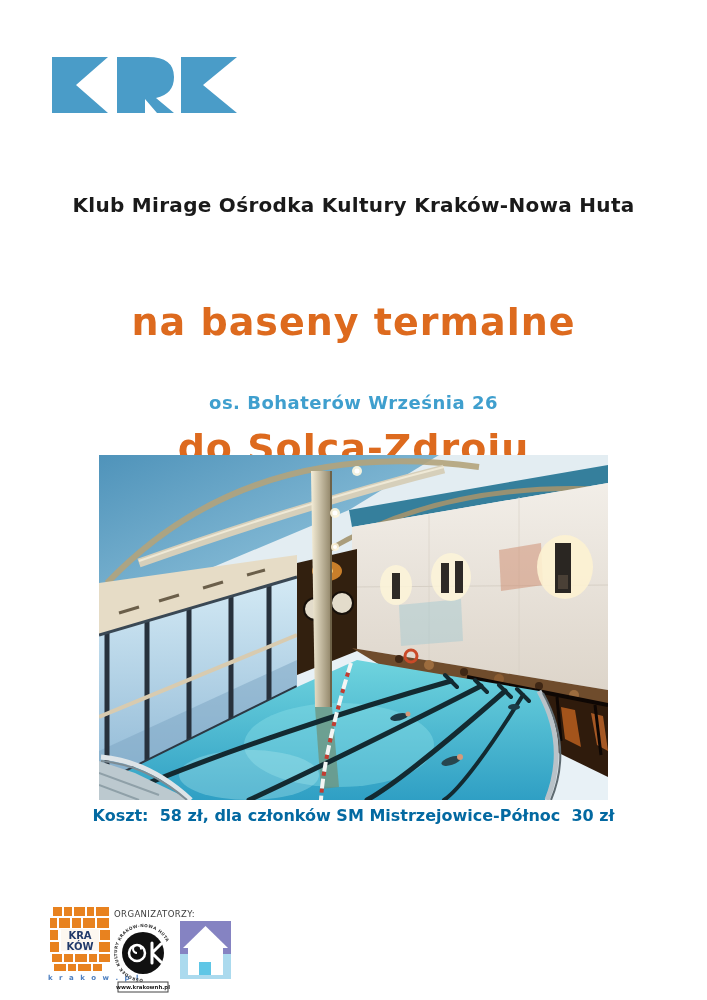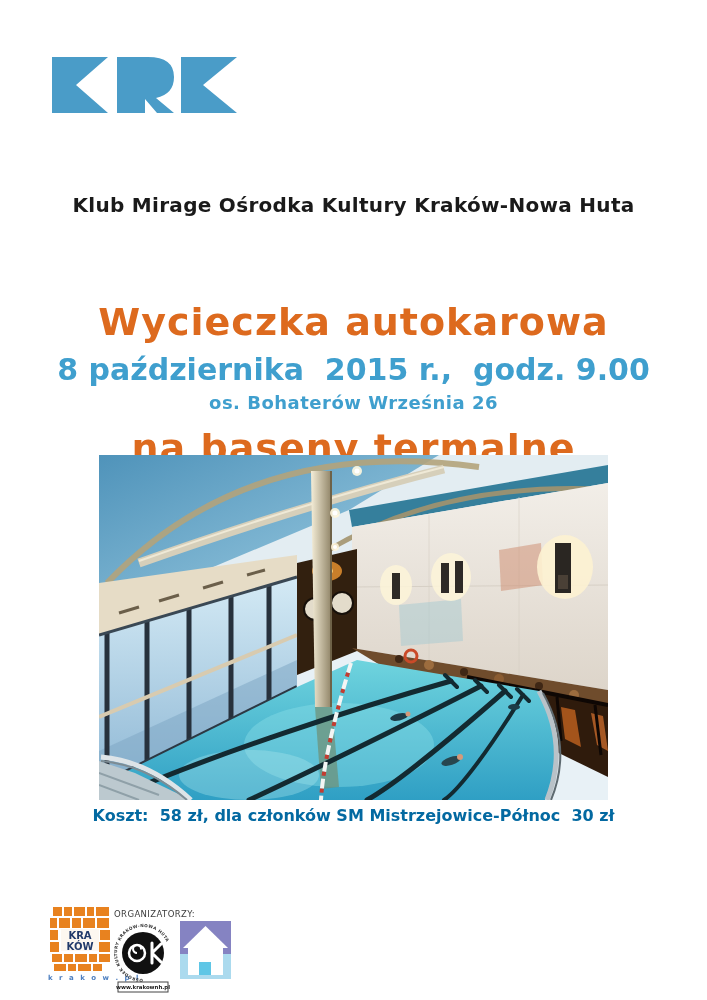--- a/index.html
+++ b/index.html
@@ -38,26 +38,24 @@
       <path d="M65,0 H96 Q122,0 122,20 Q122,37 104,41 L122,56 H105 L93,42 V56 H65 Z"></path>
       <polygon points="129,0 185,0 151,28 185,56 129,56"></polygon>
     </g>
   </svg>
 
   <div class="txt org-lines">
     <div>Klub Mirage Ośrodka Kultury Kraków-Nowa Huta</div>
   </div>
 
   <div class="txt title">
-    <div>Wycieczka autokarowa</div>
     <div>na baseny termalne</div>
     <div>do Solca-Zdroju</div>
   </div>
 
-  <div class="txt date-line">8 października  2015 r.,  godz. 9.00</div>
   <div class="txt address-line">os. Bohaterów Września 26</div>
 
   <div class="photo-frame">
     <svg viewBox="0 0 509 345" preserveAspectRatio="none" aria-hidden="true">
       <defs>
         <linearGradient id="ceilL" x1="0" y1="0" x2="1" y2="1">
           <stop offset="0" stop-color="#4f93ba"></stop>
             <stop offset="1" stop-color="#a5d2e6"></stop>
         </linearGradient>
         <linearGradient id="wallR" x1="0" y1="0" x2="0" y2="1">

